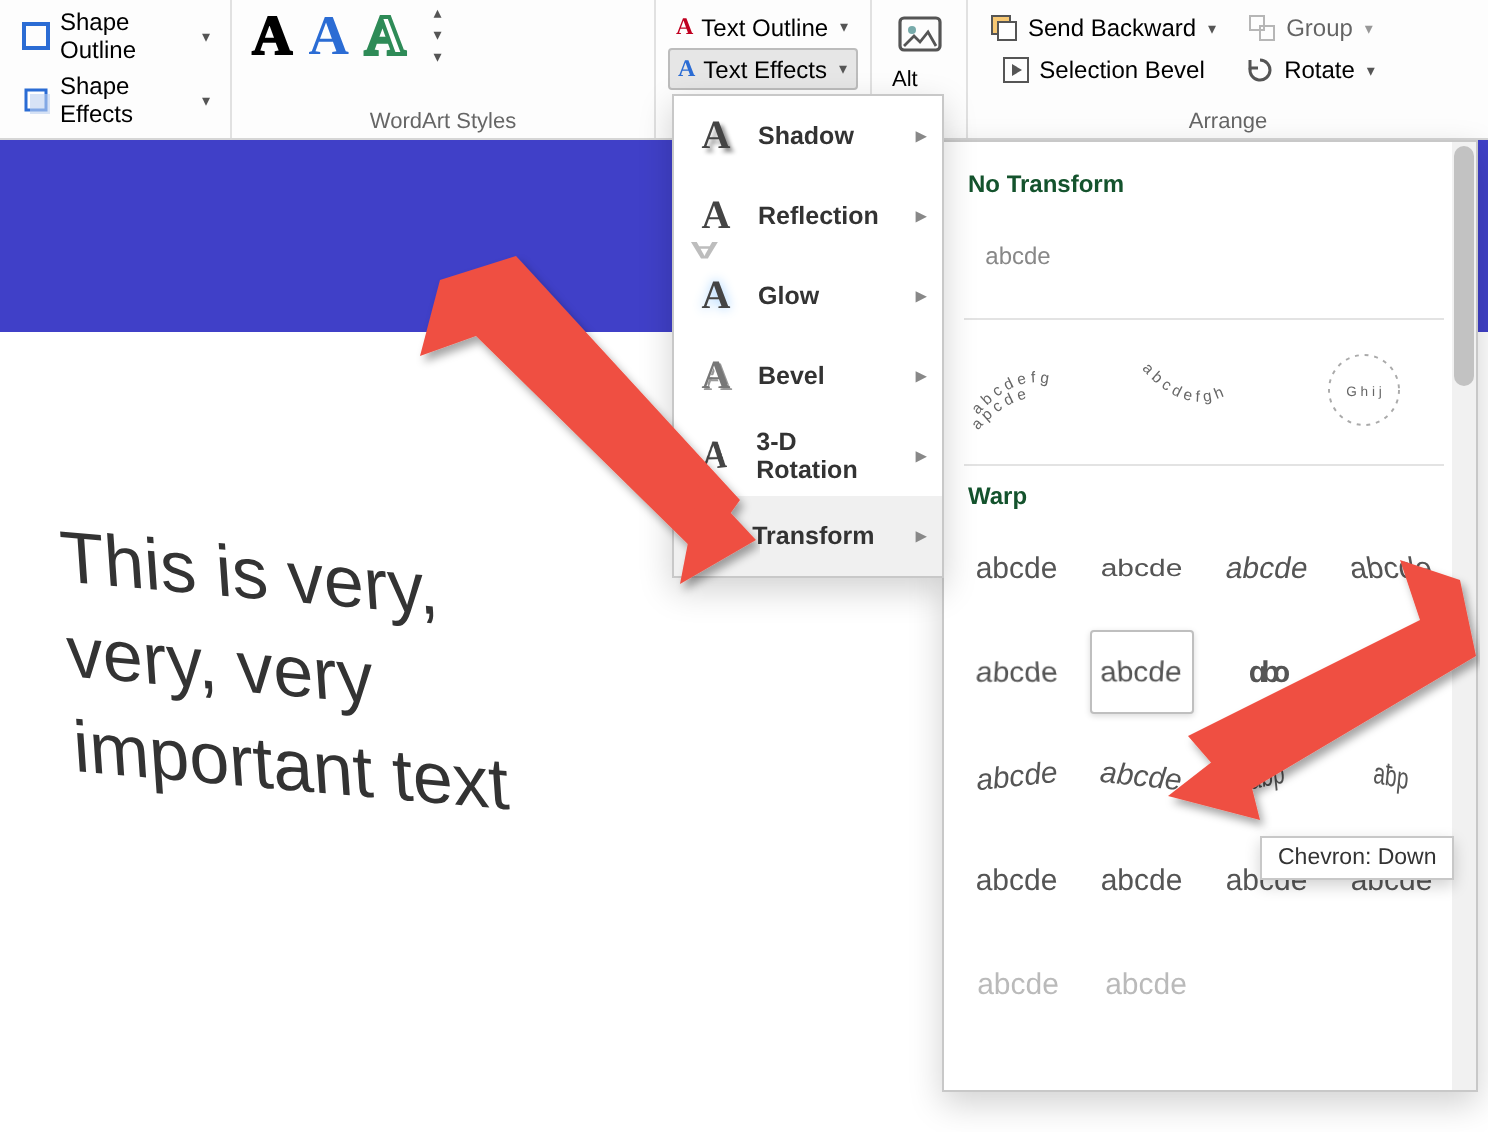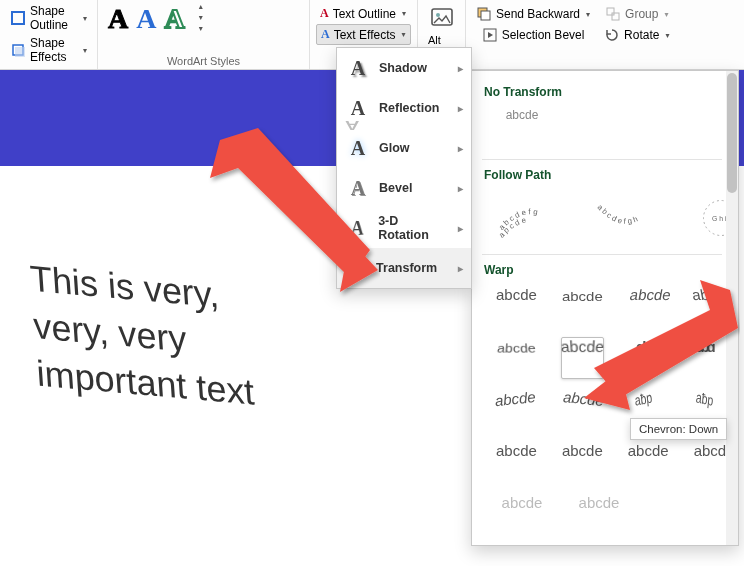--- a/index.html
+++ b/index.html
@@ -71,44 +71,44 @@
     box-shadow: 0 6px 16px rgba(0,0,0,.18);
     overflow: hidden; z-index: 25;
   }
   .gallery-scroll { position: absolute; top: 0; left: 0; right: 12px; bottom: 0; overflow: hidden; padding: 8px 4px 8px 10px; }
   .gallery .vtrack { position: absolute; right: 0; top: 0; width: 12px; height: 100%; background: #f1f1f1; }
   .gallery .vthumb { position: absolute; right: 1px; top: 2px; width: 10px; height: 120px; background: #c2c2c2; border-radius: 5px; }
   .gheader { font-size: 12px; font-weight: 700; color: #14532d; margin: 6px 0 8px 2px; }
   .gsep { height: 1px; background: #e3e3e3; margin: 8px 0; }
   .grow { display: flex; gap: 10px; margin-bottom: 10px; }
   .gcell {
-    width: 54px; height: 42px; display: flex; justify-content: center;
+    width: 54px; height: 42px; display: flex; align-items: center; justify-content: center;
     font-family: Georgia, "Times New Roman", serif; font-size: 15px; color: #555;
-    border: 1px solid transparent; border-radius: 2px; margin-left: 13px;
+    border: 1px solid transparent; border-radius: 2px;
   }
   .gcell.big { width: 72px; height: 54px; }
   .gcell.sel { background: #fff; border: 1px solid #bfbfbf; box-shadow: 0 1px 3px rgba(0,0,0,.15); }
 
   .tooltip {
     position: absolute; left: 602px; top: 418px;
     background: #fff; border: 1px solid #c8c8c8; padding: 4px 8px;
     font-size: 11.5px; color: #333; box-shadow: 0 3px 8px rgba(0,0,0,.18);
     z-index: 40;
     margin-left: 28px;
   }
 
   
   .arrow { position: absolute; z-index: 50; pointer-events: none; }
 </style>
 </head>
 <body>
 
 <div class="ribbon">
 
-  <div class="rgroup" style="width:98px">
+  <div class="rgroup" style="width:116px">
     <div class="rbtn">
       <svg class="icon-sq" viewBox="0 0 16 16">
           <rect x="2" y="2" width="12" height="12" fill="none" stroke="#2b6cd4" stroke-width="2"></rect>
         </svg>
       <span>Shape Outline</span>
       <span class="caret">▾</span>
     </div>
     <div class="rbtn">
       <svg class="icon-sq" viewBox="0 0 16 16">
           <rect x="3" y="3" width="10" height="10" fill="#fff" stroke="#2b6cd4" stroke-width="1.5"></rect>
@@ -191,20 +191,21 @@
         <div class="rbtn">
           <svg class="icon-sq" viewBox="0 0 16 16">
               <path d="M8 3a5 5 0 1 1-4.9 4" fill="none" stroke="#555" stroke-width="1.5"></path>
               <path d="M3 3v4h4" fill="none" stroke="#555" stroke-width="1.5"></path>
             </svg>
           <span>Rotate</span>
           <span class="caret">▾</span>
         </div>
       </div>
     </div>
+    <div class="rgroup-label">Arrange</div>
   </div>
 </div>
 
 <div class="docarea">
   <div class="big-blue"></div>
   <div class="page-white"></div>
   <div class="wavy-text">
     <div>This is very,</div>
     <div>very, very</div>
     <div>important text</div>
@@ -250,21 +251,20 @@
   </div>
   <div class="gallery-scroll">
     <div class="gheader">No Transform</div>
     <div class="grow">
         <div class="gcell">
           <span style="font-size:12px;color:#888">abcde</span>
         </div>
       </div>
     <div class="gsep"></div>
 
-    <div class="gheader">Follow Path</div>
     <div class="grow">
       <div class="gcell big">
         <svg viewBox="0 0 72 54" width="72" height="54">
             <path id="fp1" d="M6 40 Q36 6 66 40" fill="none" stroke="none"></path>
             <text font-size="8" fill="#666" font-family="Georgia"><textPath href="#fp1">a b c d e f g</textPath></text>
             <path id="fp1b" d="M6 48 Q36 14 66 48" fill="none"></path>
             <text font-size="8" fill="#666" font-family="Georgia"><textPath href="#fp1b">a p c d e</textPath></text>
           </svg>
       </div>
       <div class="gcell big">

